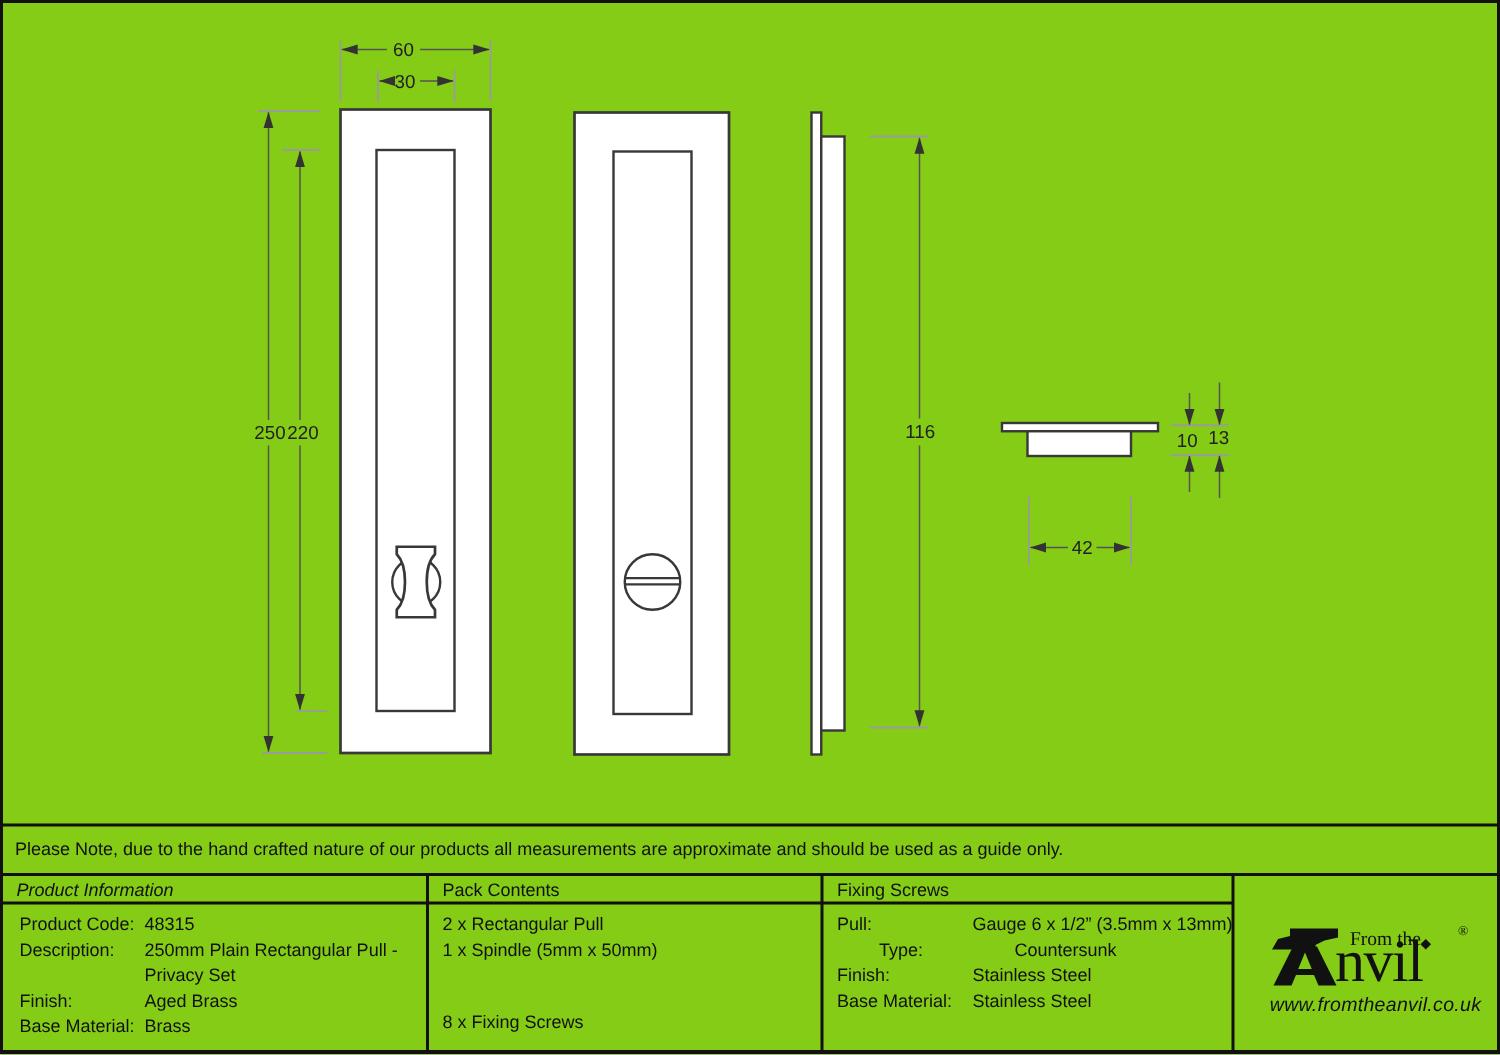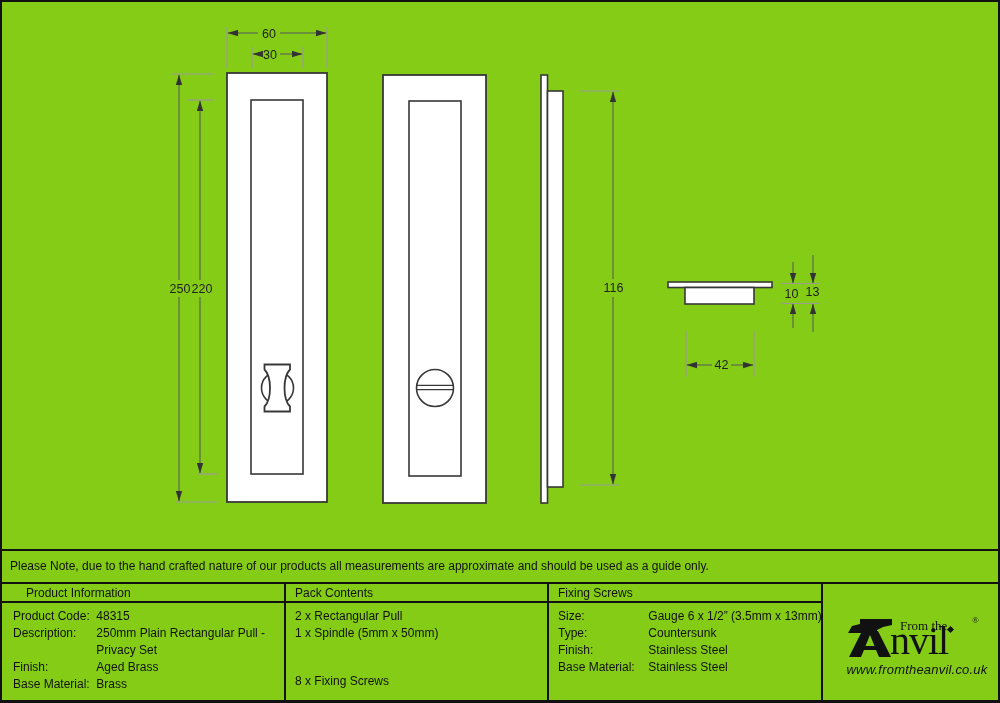--- a/index.html
+++ b/index.html
@@ -148,21 +148,21 @@
   </svg>
 
   <div class="note">Please Note, due to the hand crafted nature of our products all measurements are approximate and should be used as a guide only.</div>
 
   <div>
     <div class="vline" style="left:284px;"></div>
     <div class="vline" style="left:547px;"></div>
     <div class="vline" style="left:821px;"></div>
     <div class="hdr-underline"></div>
 
-    <div class="th" style="left:26px;">Product Information</div>
+    <div class="th" style="left:11px;font-style:italic;">Product Information</div>
     <div class="th" style="left:295px;">Pack Contents</div>
     <div class="th" style="left:558px;">Fixing Screws</div>
 
     <div>
       <div class="cell" style="left:13px; top:608px;">
         <span class="lbl" style="width:80px;">Product Code:</span>
         <span class="val">48315</span>
       </div>
       <div class="cell" style="left:13px; top:625px;">
         <span class="lbl" style="width:80px;">Description:</span>
@@ -183,25 +183,25 @@
     </div>
 
     <div>
       <div class="cell" style="left:295px; top:608px;">2 x Rectangular Pull</div>
       <div class="cell" style="left:295px; top:625px;">1 x Spindle (5mm x 50mm)</div>
       <div class="cell" style="left:295px; top:661px;margin-top:12px;">8 x Fixing Screws</div>
     </div>
 
     <div>
       <div class="cell" style="left:558px; top:608px;">
-        <span class="lbl" style="width:87px;">Size:</span>
+        <span class="lbl" style="width:87px;">Pull:</span>
         <span class="val">Gauge 6 x 1/2” (3.5mm x 13mm)</span>
       </div>
       <div class="cell" style="left:558px; top:625px;">
-        <span class="lbl" style="width:87px;">Type:</span>
+        <span class="lbl" style="width:87px;margin-left:28px;">Type:</span>
         <span class="val">Countersunk</span>
       </div>
       <div class="cell" style="left:558px; top:642px;">
         <span class="lbl" style="width:87px;">Finish:</span>
         <span class="val">Stainless Steel</span>
       </div>
       <div class="cell" style="left:558px; top:659px;">
         <span class="lbl" style="width:87px;">Base Material:</span>
         <span class="val">Stainless Steel</span>
       </div>

